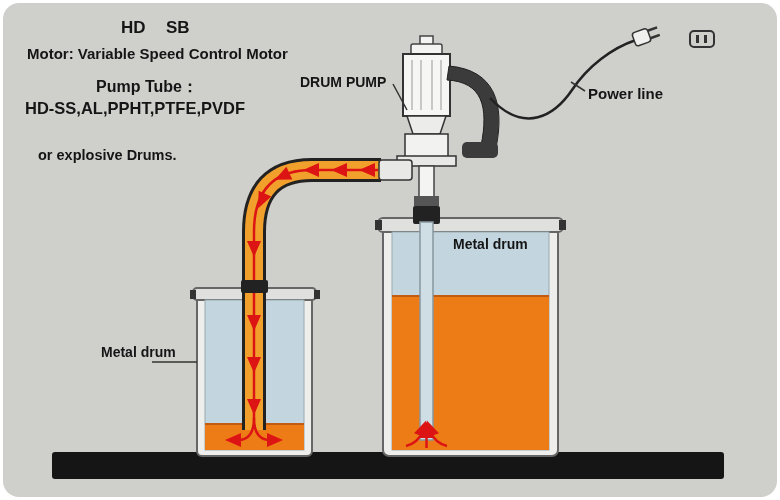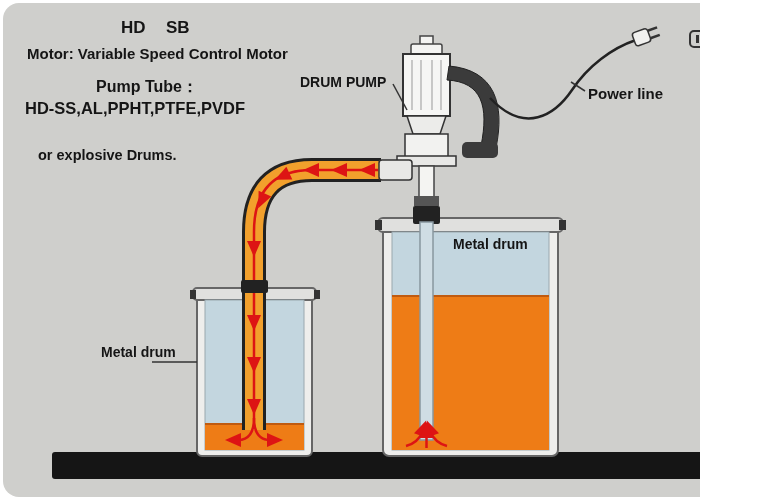--- a/index.html
+++ b/index.html
@@ -1,16 +1,16 @@
 <!DOCTYPE html>
 <html><head>
 <meta charset="utf-8">
 <style>
   html,body{margin:0;padding:0;background:#ffffff;}
-  #stage{position:relative;width:700px;height:500px;background:#ffffff;overflow:hidden;
+  #stage{position:relative;width:780px;height:500px;background:#ffffff;overflow:hidden;
          font-family:"Liberation Sans",sans-serif;}
   svg{display:block;}
   text{font-family:"Liberation Sans",sans-serif;font-weight:bold;fill:#151515;}
 </style>
 </head>
 <body>
 
 <div id="stage">
 <svg width="780" height="500" viewBox="0 0 780 500">
 

